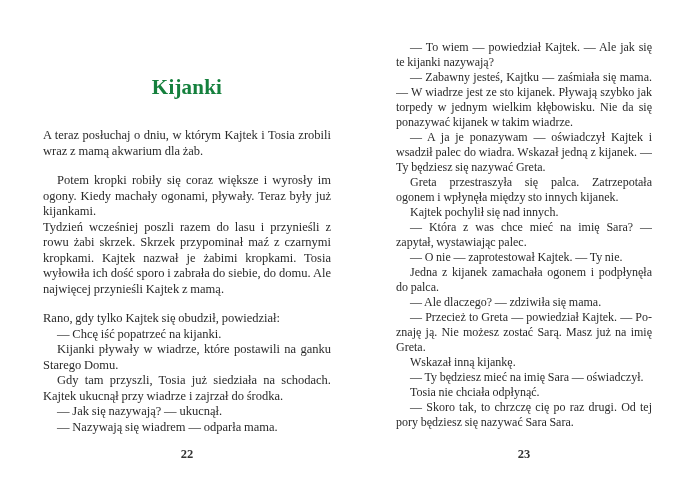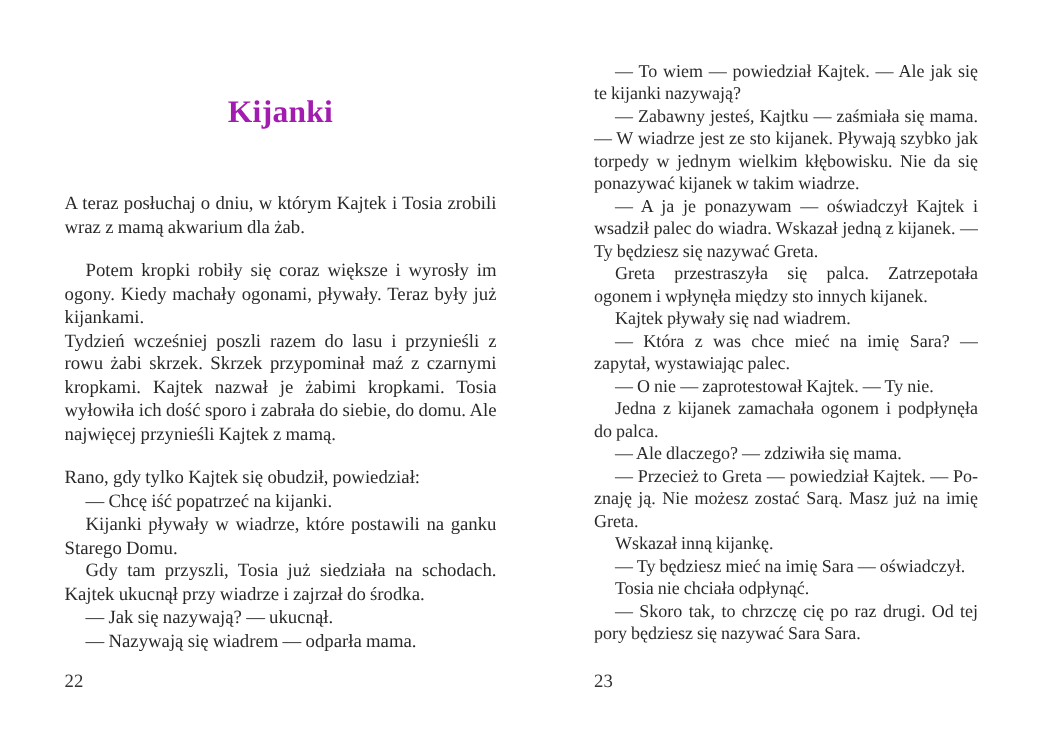--- a/index.html
+++ b/index.html
@@ -24,26 +24,26 @@
     height: 488px;
   }
   .page-left  { left: 43px;  width: 288px; }
   .page-right { left: 396px; width: 256px; }
 
   .chapter-title {
     position: absolute;
     top: 62px;
     left: 0;
     right: 0;
-    margin: 0;
+    margin: 13px;
     text-align: center;
     font-size: 21px;
     font-weight: bold;
     letter-spacing: 0.2px;
-    color: #a21caf;
+    color: #15803d;
   }
   .text-block {
     position: absolute;
     left: 0;
     right: 0;
     overflow: hidden;
   }
   .page-left  .text-block { top: 128px; font-size: 12.5px; line-height: 15.5px; }
   .page-right .text-block { top: 40px;  font-size: 12px;   line-height: 15px;  }
 
@@ -56,23 +56,24 @@
     -webkit-hyphens: manual;
     word-spacing: -0.3px;
   }
   .para.indent { text-indent: 14px; }
 
   .pagenum {
     position: absolute;
     bottom: 26px;
     left: 0;
     right: 0;
-    text-align: left;
+    text-align: center;
     font-size: 12.5px;
     color: #333333;
+    font-weight: bold;
   }
 </style>
 </head>
 <body>
 
 <div class="spread">
 
   <div class="page page-left">
     <h1 class="chapter-title">Kijanki</h1>
     <div class="text-block">
@@ -95,21 +96,21 @@
     <div class="pagenum">22</div>
   </div>
 
   <div class="page page-right">
     <div class="text-block">
         <div class="block">
           <p class="para indent">— To wiem — powiedział Kajtek. — Ale jak się te kijanki nazywają?</p>
           <p class="para indent">— Zabawny jesteś, Kajtku — zaśmiała się mama. — W wiadrze jest ze sto kijanek. Pływają szybko jak tor­pedy w jednym wielkim kłębowisku. Nie da się po­nazywać kijanek w takim wiadrze.</p>
           <p class="para indent">— A ja je ponazywam — oświadczył Kajtek i wsa­dził palec do wiadra. Wskazał jedną z kijanek. — Ty będziesz się nazywać Greta.</p>
           <p class="para indent">Greta przestraszyła się palca. Zatrzepotała ogonem i wpłynęła między sto innych kijanek.</p>
-          <p class="para indent">Kajtek pływały się nad wiadrem.</p>
+          <p class="para indent">Kajtek pochylił się nad innych.</p>
           <p class="para indent">— Która z was chce mieć na imię Sara? — zapytał, wystawiając palec.</p>
           <p class="para indent">— O nie — zaprotestował Kajtek. — Ty nie.</p>
           <p class="para indent">Jedna z kijanek zamachała ogonem i podpłynęła do palca.</p>
           <p class="para indent">— Ale dlaczego? — zdziwiła się mama.</p>
           <p class="para indent">— Przecież to Greta — powiedział Kajtek. — Po­znaję ją. Nie możesz zostać Sarą. Masz już na imię Greta.</p>
           <p class="para indent">Wskazał inną kijankę.</p>
           <p class="para indent">— Ty będziesz mieć na imię Sara — oświadczył.</p>
           <p class="para indent">Tosia nie chciała odpłynąć.</p>
           <p class="para indent">— Skoro tak, to chrzczę cię po raz drugi. Od tej pory będziesz się nazywać Sara Sara.</p>
         </div>

